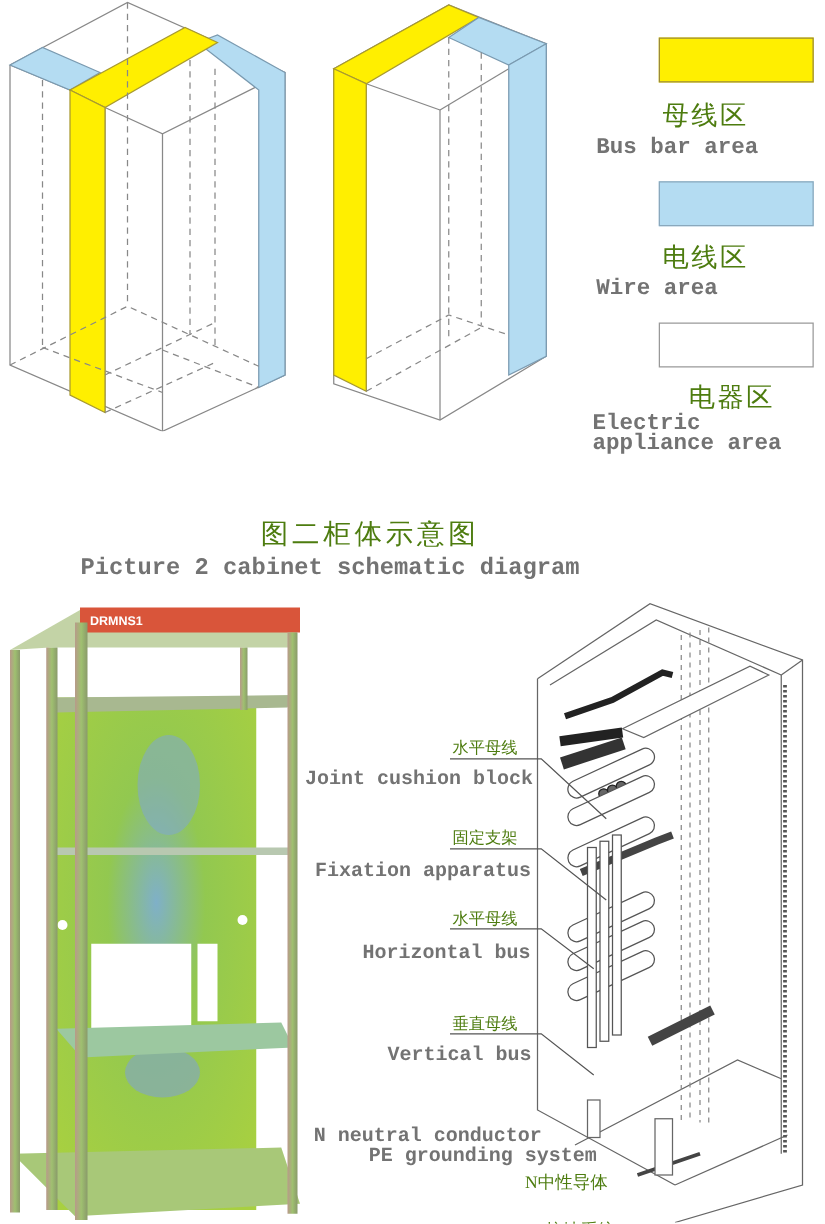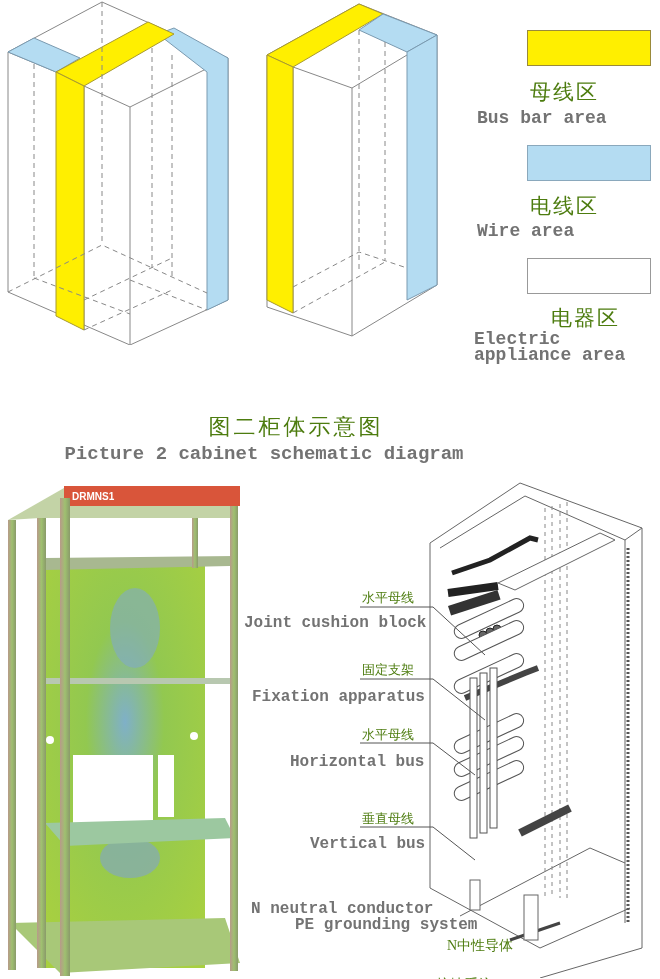--- a/index.html
+++ b/index.html
@@ -196,14 +196,14 @@
 <div class="callout-en mono" style="left:252px;top:688px;">Fixation apparatus</div>
 
 <div class="callout-cn cjk" style="left:362px;top:726px;">水平母线</div>
 <div class="callout-en mono" style="left:290px;top:753px;">Horizontal bus</div>
 
 <div class="callout-cn cjk" style="left:362px;top:810px;">垂直母线</div>
 <div class="callout-en mono" style="left:310px;top:835px;">Vertical bus</div>
 
 <div class="callout-en mono" style="left:251px;top:900px;">N neutral conductor</div>
 <div class="callout-en mono" style="left:251px;top:916px;margin-left:44px;">PE grounding system</div>
-<div class="callout-cn cjk" style="left:420px;top:937px;font-size:14px;margin-left:27px;">N中性导体</div>
+<div class="callout-cn cjk" style="left:420px;top:937px;font-size:14px;">N中性导体</div>
 <div class="callout-cn cjk" style="left:420px;top:976px;font-size:14px;text-align:center;">PE接地系统</div>
 
 </body></html>

